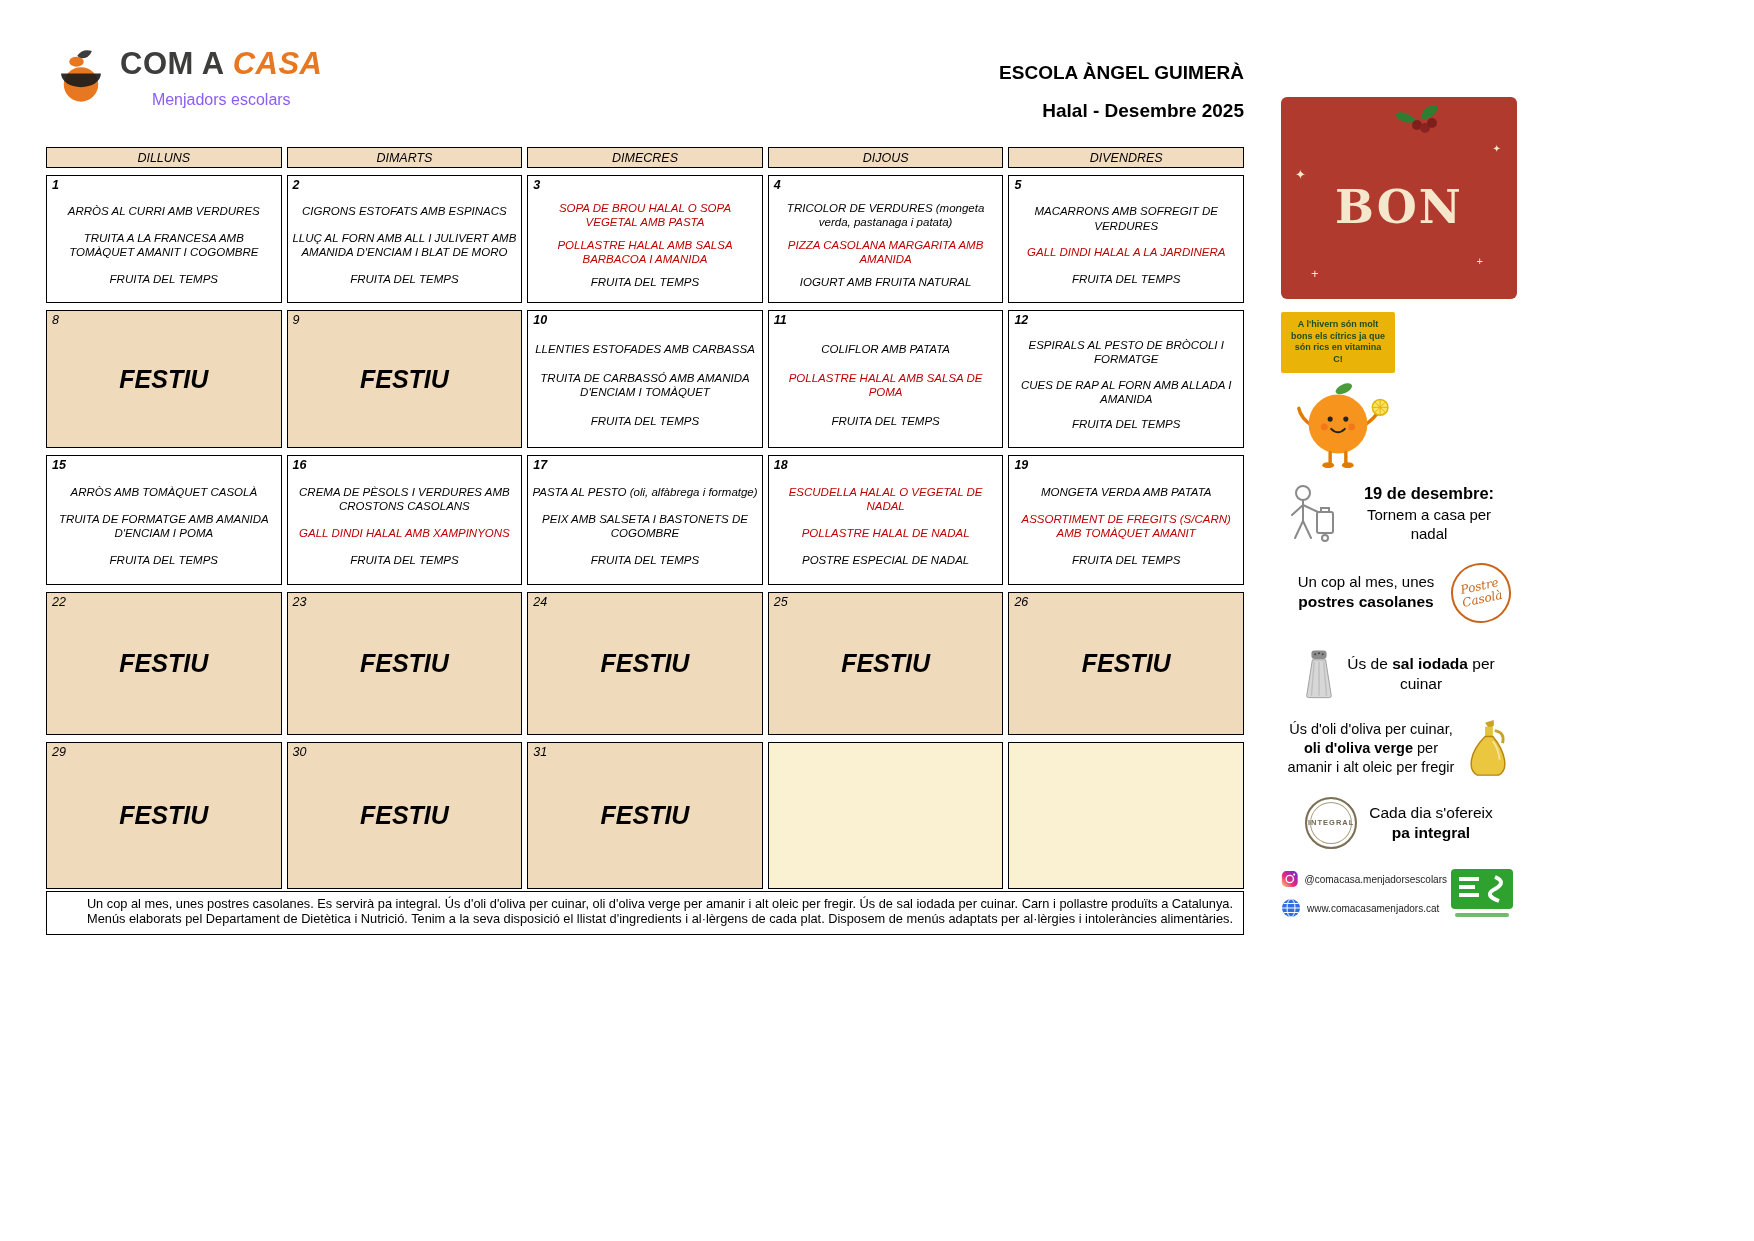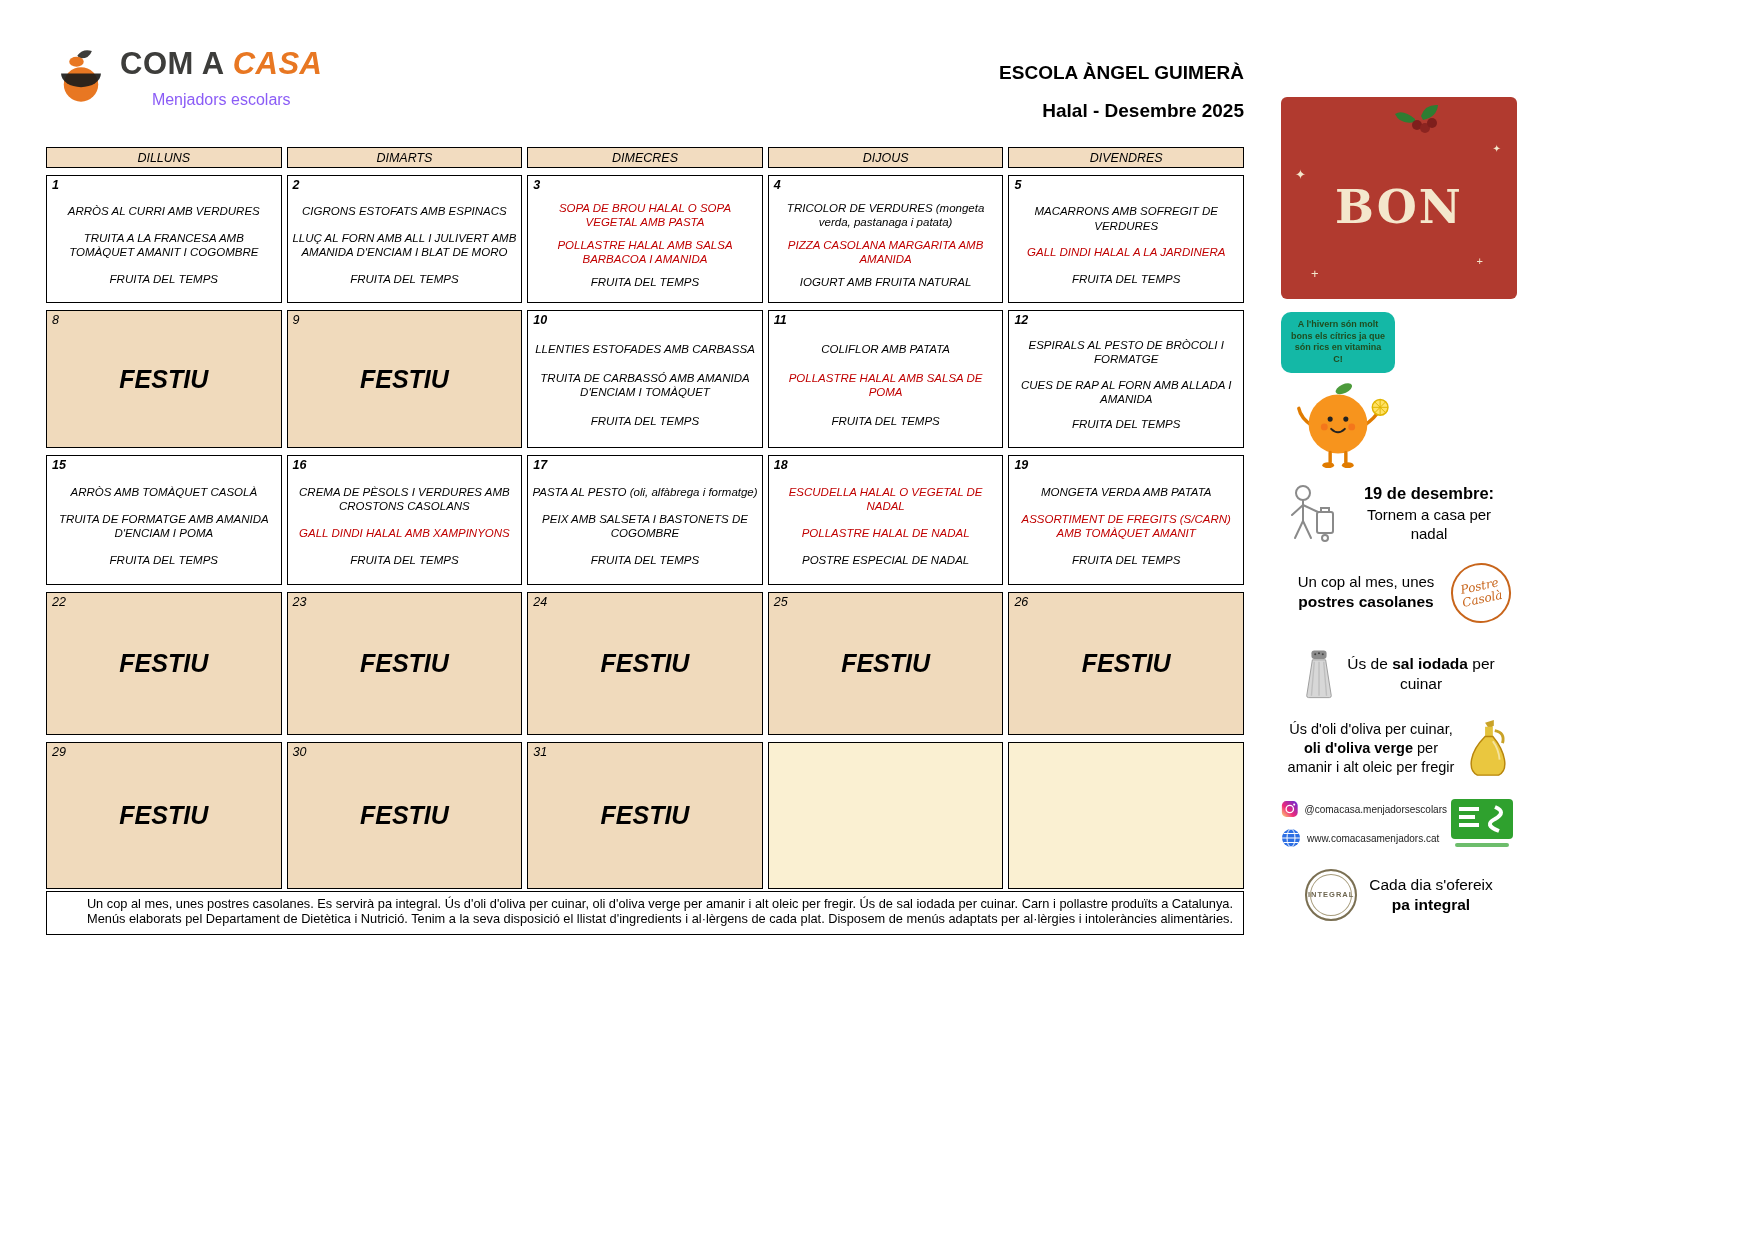--- a/index.html
+++ b/index.html
@@ -42,21 +42,21 @@
   .nadal-text { color:#F4E7CC; font-family:"DejaVu Serif", serif; font-weight:bold; text-align:center; font-size:46px; line-height:1.02; letter-spacing:2px; margin-top:18px; }
   .holly { position:absolute; top:6px; left:50%; margin-left:-6px; }
   .sparkle { position:absolute; color:#F4E7CC; font-size:13px; }
   .s1 { left:14px; top:70px; } .s2 { right:16px; top:46px; font-size:10px; }
   .s3 { left:30px; bottom:18px; } .s4 { right:34px; bottom:32px; font-size:11px; }
 
   .sec { display:flex; }
   .fruits { margin-top:13px; align-items:flex-start; }
   .fruits-text { width:122px; font-size:14.5px; line-height:1.3; text-align:center; padding-top:16px; }
   .fruits-right { width:114px; display:flex; flex-direction:column; align-items:center; }
-  .bubble { font-size:9px; font-weight:bold; color:#1F4D1F; background:#14b8a6; border-radius:10px; padding:7px 8px; text-align:center; line-height:1.3; }
+  .bubble { font-size:9px; font-weight:bold; color:#1F4D1F; background:#eab308; border-radius:2px; padding:7px 8px; text-align:center; line-height:1.3; }
   .orange-svg { margin-top:2px; }
 
   .home { margin-top:8px; align-items:center; }
   .home-text { margin-left:4px; width:164px; text-align:center; }
   .home-title { font-size:16.5px; font-weight:bold; }
   .home-body { font-size:15px; margin-top:3px; line-height:1.25; }
 
   .postres { margin-top:16px; align-items:center; justify-content:space-between; padding:0 6px; }
   .postres-text { text-align:center; font-size:15px; line-height:1.35; width:158px; }
   .postres-text .b { font-weight:bold; font-size:15.5px; }
@@ -347,20 +347,30 @@
     </div>
     <svg width="50" height="60" viewBox="0 0 50 62">
       <path d="M22 4 L31 1 L31 7 L26 10 Z" fill="#C9A227"></path>
       <rect x="22" y="8" width="8" height="10" fill="#E3C23C"></rect>
       <path d="M32 12 q11 2 8 13" stroke="#C9A227" stroke-width="3" fill="none"></path>
       <path d="M14 58 Q6 54 8 42 Q10 30 22 18 L30 18 Q40 30 42 42 Q44 54 36 58 Z" fill="#EAC73F" stroke="#B8860B" stroke-width="1.5"></path>
       <path d="M30 23 Q36 31 37 42" stroke="#fff" stroke-width="2" fill="none" opacity="0.5"></path>
     </svg>
   </div>
 
+  <div class="sec bread">
+    <div class="istamp">
+      <span>INTEGRAL</span>
+    </div>
+    <div class="bread-text">
+      <span>Cada dia s'ofereix</span><br>
+      <b>pa integral</b>
+    </div>
+  </div>
+
   <div class="sec social">
     <div class="social-col">
       <div class="srow">
         <svg width="20" height="20" viewBox="0 0 20 20">
           <defs>
               <linearGradient id="ig" x1="0" y1="1" x2="1" y2="0">
             <stop offset="0" stop-color="#FEDA75"></stop>
                 <stop offset=".4" stop-color="#EE2A7B"></stop>
                 <stop offset="1" stop-color="#6228D7"></stop>
           </linearGradient>
@@ -381,23 +391,13 @@
       </div>
     </div>
     <svg class="partner" width="66" height="54" viewBox="0 0 66 54">
       <rect x="2" y="2" width="62" height="40" rx="4" fill="#2FA12E"></rect>
       <path d="M10 12 h20 M10 20 h16 M10 28 h20" stroke="#fff" stroke-width="4"></path>
       <path d="M46 10 q12 5 0 12 q-12 6 4 12" stroke="#fff" stroke-width="4" fill="none"></path>
       <rect x="6" y="46" width="54" height="4" rx="2" fill="#2FA12E" opacity=".7"></rect>
     </svg>
   </div>
 
-  <div class="sec bread">
-    <div class="istamp">
-      <span>INTEGRAL</span>
-    </div>
-    <div class="bread-text">
-      <span>Cada dia s'ofereix</span><br>
-      <b>pa integral</b>
-    </div>
-  </div>
-
 </aside>
 
 </body></html>

